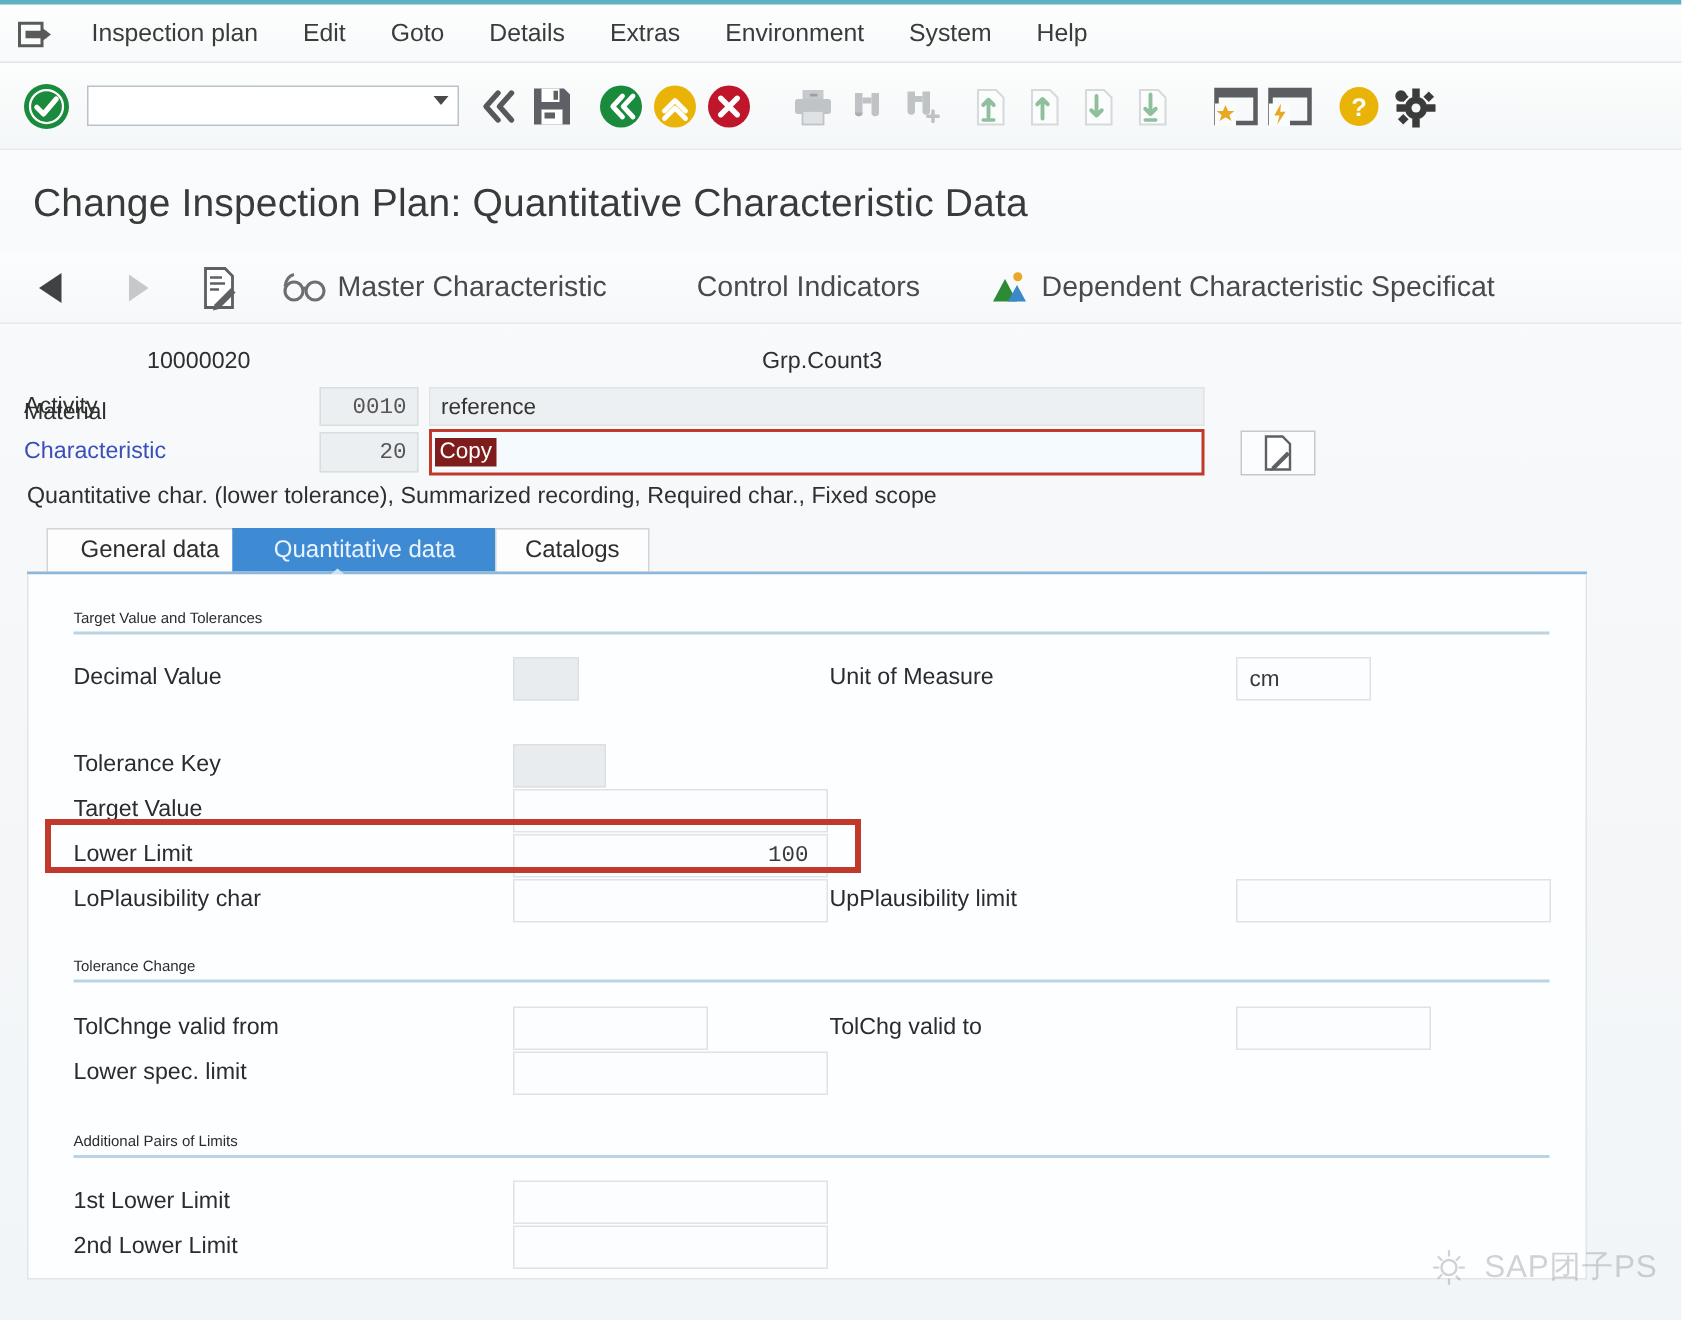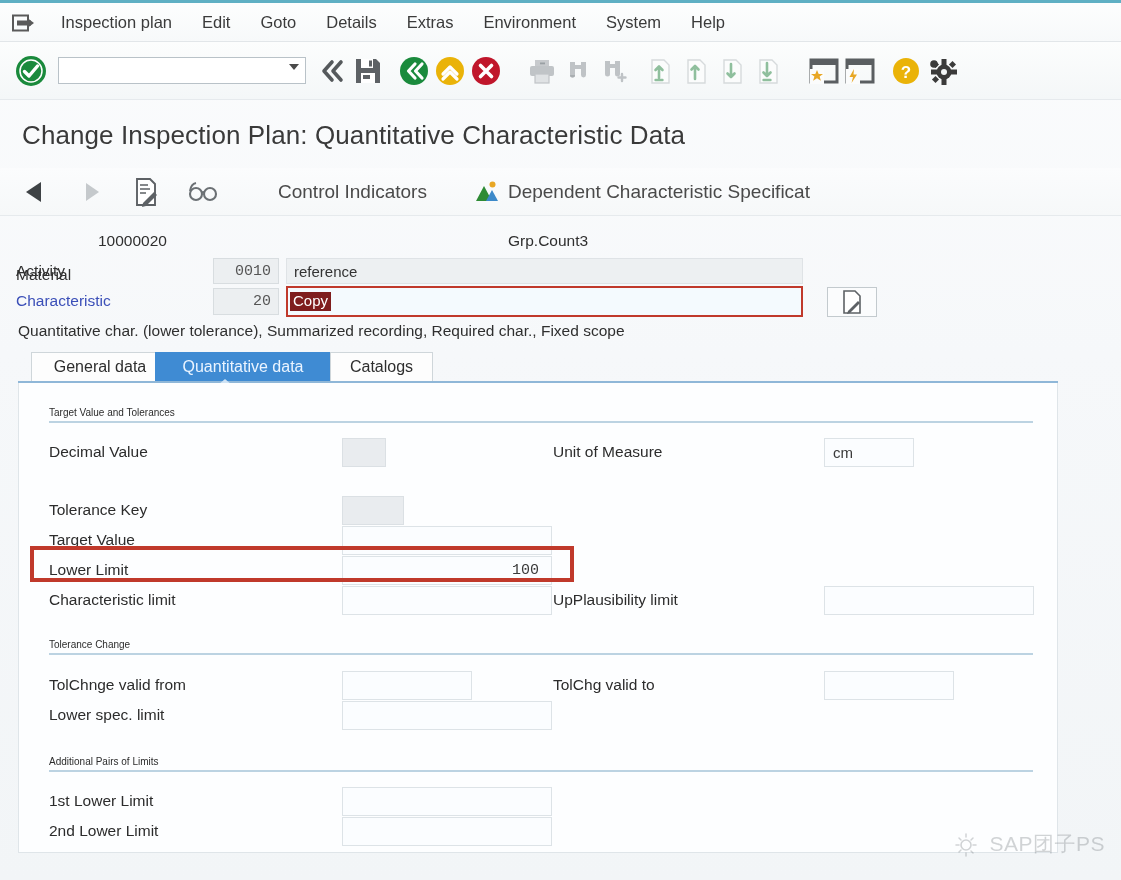--- a/index.html
+++ b/index.html
@@ -399,20 +399,21 @@
       </svg>
     </span>
 
     <span class="fn-btn">
       <svg width="30" height="22" viewBox="0 0 30 22">
         <circle cx="8" cy="13" r="6" fill="none" stroke="#6b7074" stroke-width="2.1"></circle>
         <circle cx="22" cy="13" r="6" fill="none" stroke="#6b7074" stroke-width="2.1"></circle>
         <path d="M14 12 q1.5 -2 2 0" fill="none" stroke="#6b7074" stroke-width="2"></path>
         <path d="M2 10 q1 -7 6 -8" fill="none" stroke="#6b7074" stroke-width="2"></path>
       </svg>
+      <span class="fn-text">Master Characteristic</span>
     </span>
 
     <span class="fn-btn" style="margin-left:34px;margin-right:46px;">
       <span class="fn-text">Control Indicators</span>
     </span>
 
     <span class="fn-btn">
       <svg width="28" height="24" viewBox="0 0 28 24">
         <polygon points="3,21 11,6 19,21" fill="#2e8b35"></polygon>
         <polygon points="13,21 19,10 25,21" fill="#3c89c9"></polygon>
@@ -484,21 +485,21 @@
       <span class="flabel">Target Value</span>
       <span class="inp num" style="left:293px;width:210px;"></span>
     </div>
 
     <div class="frow" style="left:30px;top:173px;width:984px;">
       <span class="flabel">Lower Limit</span>
       <span class="inp num" style="left:293px;width:210px;">100</span>
     </div>
 
     <div class="frow" style="left:30px;top:203px;width:984px;">
-      <span class="flabel">Characteristic limit</span>
+      <span class="flabel">LoPlausibility char</span>
       <span class="inp num" style="left:293px;width:210px;"></span>
       <span class="flabel" style="left:504px;">UpPlausibility limit</span>
       <span class="inp num" style="left:775px;width:210px;"></span>
     </div>
 
     <div class="group" style="top:256px;width:984px;">
       <div class="group-title">Tolerance Change</div>
       <div class="group-rule"></div>
     </div>
 

